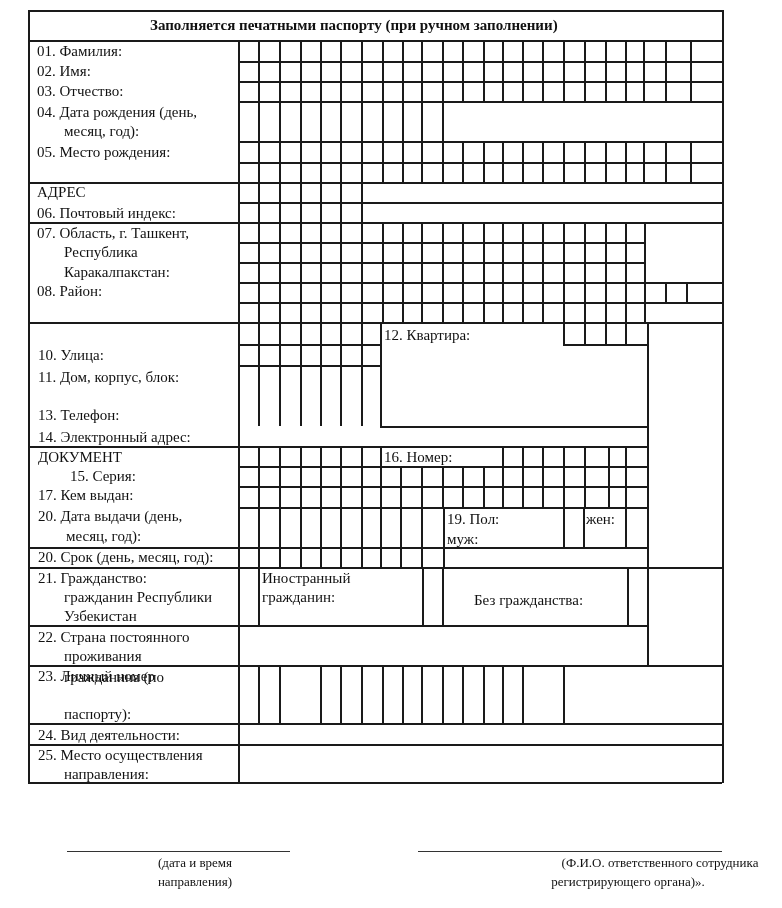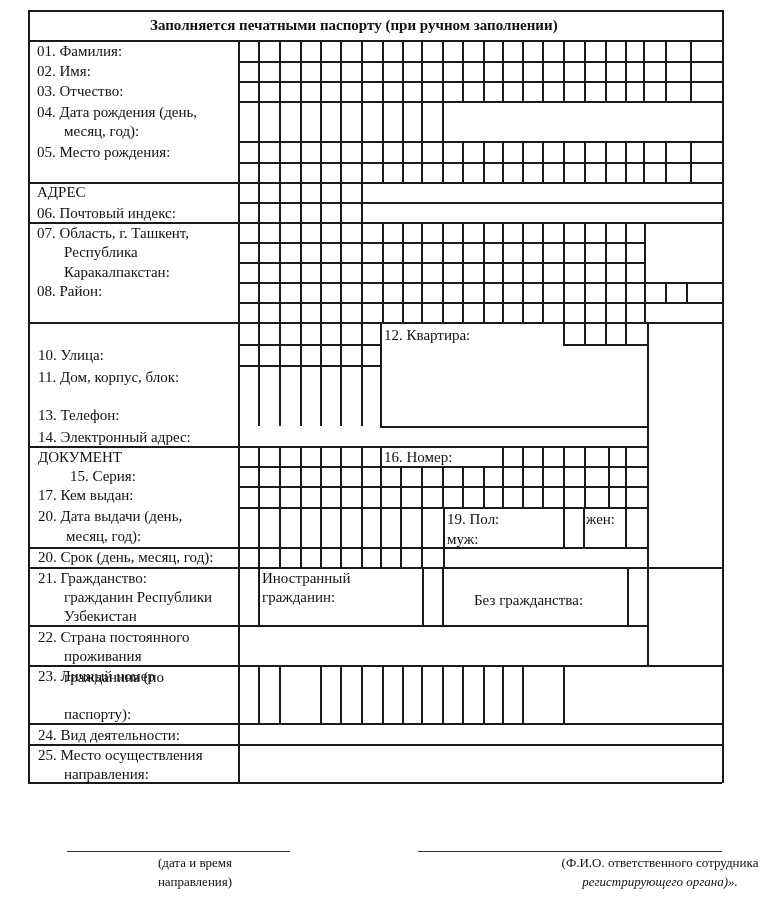--- a/index.html
+++ b/index.html
@@ -272,14 +272,14 @@
   <div class="cell" style="left:238px; top:625px; width:409px; height:40px;"></div>
   <div class="cell" style="left:238px; top:665px; width:484px; height:58px;"></div>
   <div class="cell" style="left:238px; top:723px; width:484px; height:21px;"></div>
   <div class="cell" style="left:238px; top:744px; width:484px; height:39px;"></div>
 
   <div class="sig-line" style="left:67px; top:851px; width:223px;"></div>
   <div class="sig-text" style="left:130px; top:853px; width:130px;">(дата и время</div>
   <div class="sig-text" style="left:130px; top:872px; width:130px;">направления)</div>
   <div class="sig-line" style="left:418px; top:851px; width:304px;"></div>
   <div class="sig-text" style="left:540px; top:853px; width:240px;">(Ф.И.О. ответственного сотрудника</div>
-  <div class="sig-text" style="left:540px; top:872px; width:240px;font-style:italic;">регистрирующего органа)».</div>
+  <div class="sig-text" style="left:508px; top:872px; width:240px;">регистрирующего органа)».</div>
 </div>
 
 </body></html>

